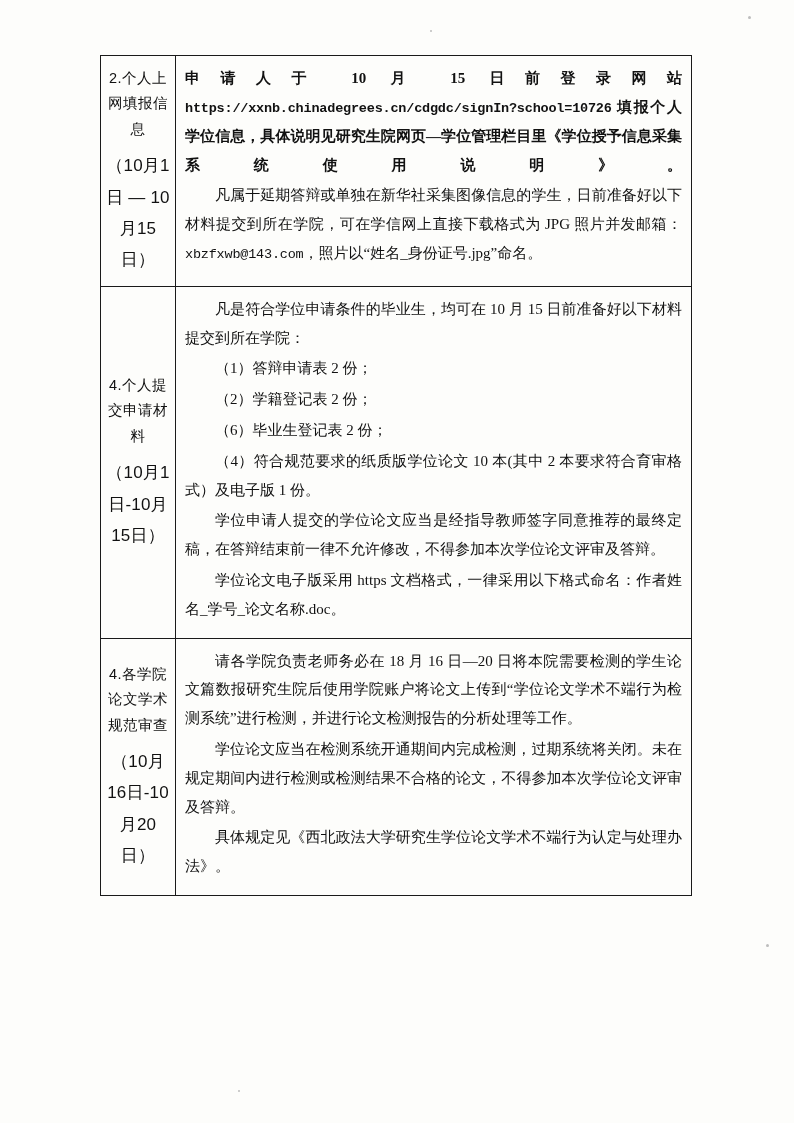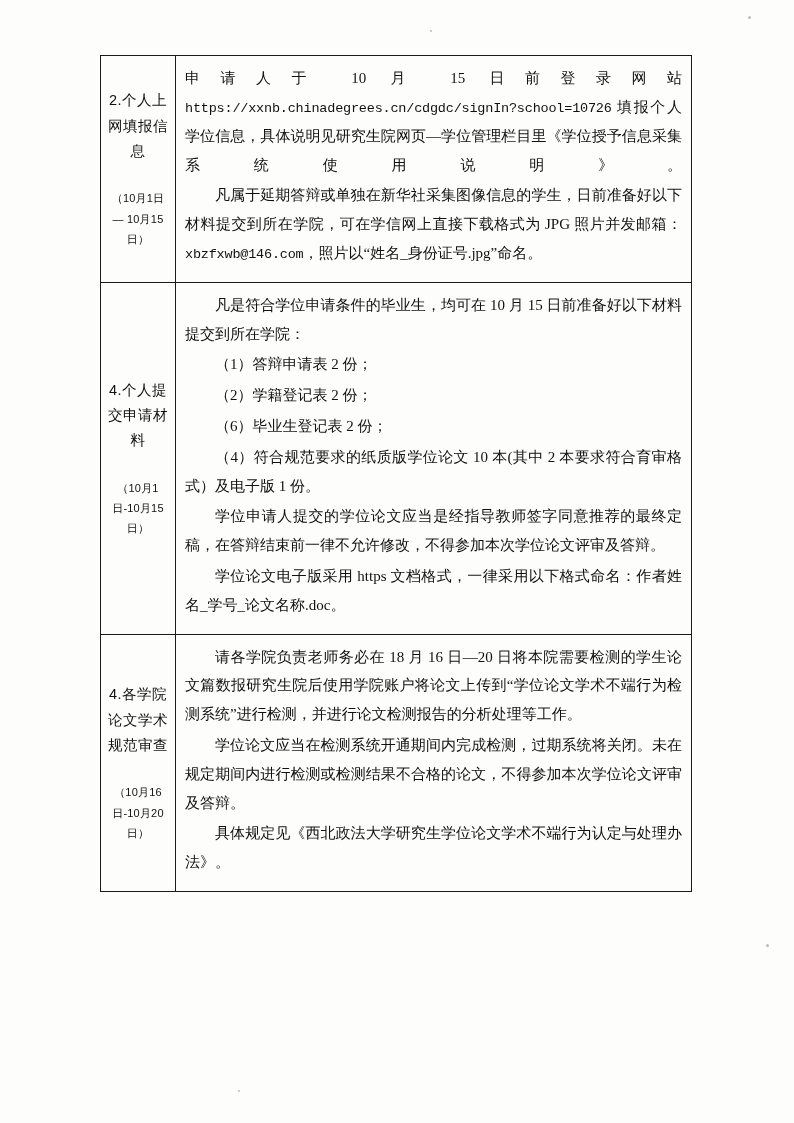--- a/index.html
+++ b/index.html
@@ -49,41 +49,42 @@
   }
   .lbl-main {
     font-family: "Liberation Sans", sans-serif;
     font-weight: normal;
     font-size: 14.5px;
     line-height: 1.75;
     letter-spacing: 0.5px;
   }
   .lbl-date {
     font-family: "Liberation Sans", sans-serif;
-    font-size: 11px;
+    font-size: 17px;
     line-height: 1.85;
-    margin-top: 24px;
+    margin-top: 8px;
     letter-spacing: 0.2px;
   }
   .body-cell {
     font-size: 15px;
     line-height: 1.92;
     text-align: justify;
     text-justify: inter-ideograph;
   }
   .p {
     margin: 0 0 2px 0;
     text-indent: 2em;
   }
   .p.noindent {
     text-indent: 0;
   }
   .p.spread {
     text-align: justify;
     text-align-last: justify;
+    font-weight: bold;
   }
   .mono {
     font-family: "Liberation Mono", monospace;
     font-size: 13.5px;
     letter-spacing: -0.2px;
   }
 </style>
 </head>
 <body>
 
@@ -102,21 +103,21 @@
           <div class="lbl-main">2.个人上网填报信息</div>
           <div class="lbl-date">（10月1日 — 10月15日）</div>
         </td>
         <td class="body-cell">
           <p class="p noindent spread">
             <span>申请人于 10 月 15 日前登录网站</span>
             <span class="mono">https://xxnb.chinadegrees.cn/cdgdc/signIn?school=10726</span>
             <span>填报个人学位信息，具体说明见研究生院网页—学位管理栏目里《学位授予信息采集系统使用说明》。</span>
           </p>
           <p class="p">
-            <span>凡属于延期答辩或单独在新华社采集图像信息的学生，日前准备好以下材料提交到所在学院，可在学信网上直接下载格式为 JPG 照片并发邮箱：</span><span class="mono">xbzfxwb@146.com</span><span>，照片以“姓名_身份证号.jpg”命名。</span>
+            <span>凡属于延期答辩或单独在新华社采集图像信息的学生，日前准备好以下材料提交到所在学院，可在学信网上直接下载格式为 JPG 照片并发邮箱：</span><span class="mono">xbzfxwb@143.com</span><span>，照片以“姓名_身份证号.jpg”命名。</span>
           </p>
         </td>
       </tr>
 
       <tr>
         <td class="label-cell">
           <div class="lbl-main">4.个人提交申请材料</div>
           <div class="lbl-date">（10月1日-10月15日）</div>
         </td>
         <td class="body-cell">

